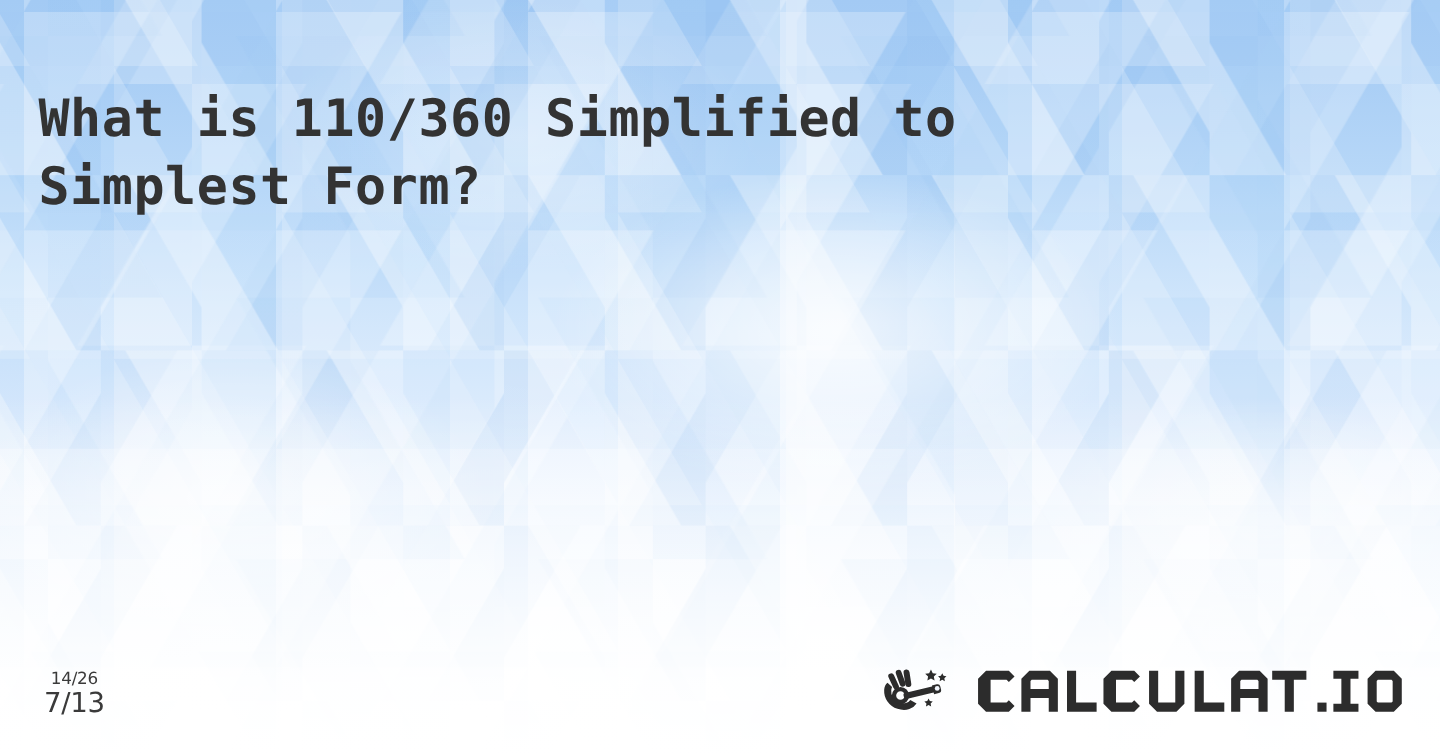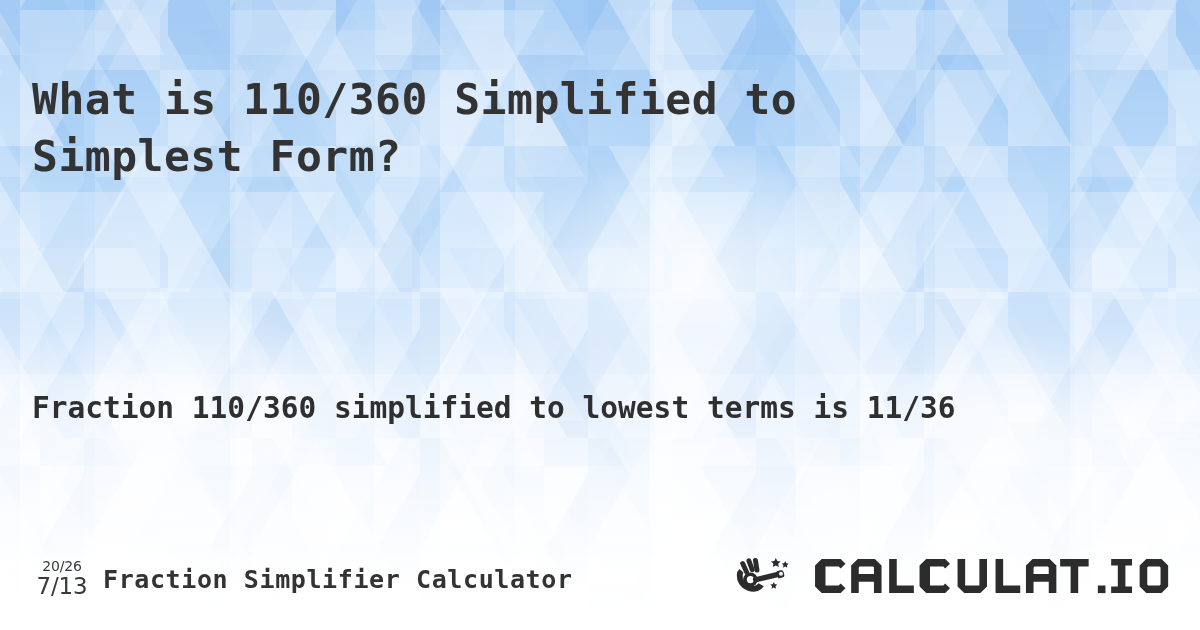--- a/index.html
+++ b/index.html
@@ -213,30 +213,28 @@
   <div class="bg-tri"></div>
   <div class="bg-tri2"></div>
   <div class="bg-blobs"></div>
   <div class="bg-fade"></div>
 
   <div class="content">
 
     <h1 class="title">What is 110/360 Simplified to Simplest Form?</h1>
 
 
-    <p class="answer">Fraction 110/360 simplified to lowest terms is 11/36</p>
 
     <div class="footer">
 
       <div class="frac-icon">
-        <span class="frac-top">20/26</span>
+        <span class="frac-top">14/26</span>
         <span class="frac-bottom">7/13</span>
       </div>
 
-      <div class="footer-label">Fraction Simplifier Calculator</div>
 
       <div class="brand">
 
         <div class="brand-mark">
           <svg viewBox="0 0 62 42" width="62" height="42" aria-hidden="true">
             <g fill="#2c2c2c">
 
               <path d="M5.5 6.5 q2.3 -1.2 3.4 1.1 l4.0 8.6 q1.0 2.2 -1.2 3.2 q-2.2 1.0 -3.2 -1.2 l-4.0 -8.6 q-1.1 -2.3 1.0 -3.1 z"></path>
               <path d="M12.0 3.4 q2.4 -0.9 3.2 1.5 l3.3 9.1 q0.8 2.3 -1.5 3.1 q-2.3 0.8 -3.1 -1.5 l-3.3 -9.1 q-0.8 -2.3 1.4 -3.1 z"></path>
               <path d="M19.0 3.0 q2.5 -0.4 2.9 2.1 l1.5 9.6 q0.4 2.4 -2.1 2.8 q-2.4 0.4 -2.8 -2.1 l-1.5 -9.6 q-0.4 -2.4 2.0 -2.8 z"></path>

